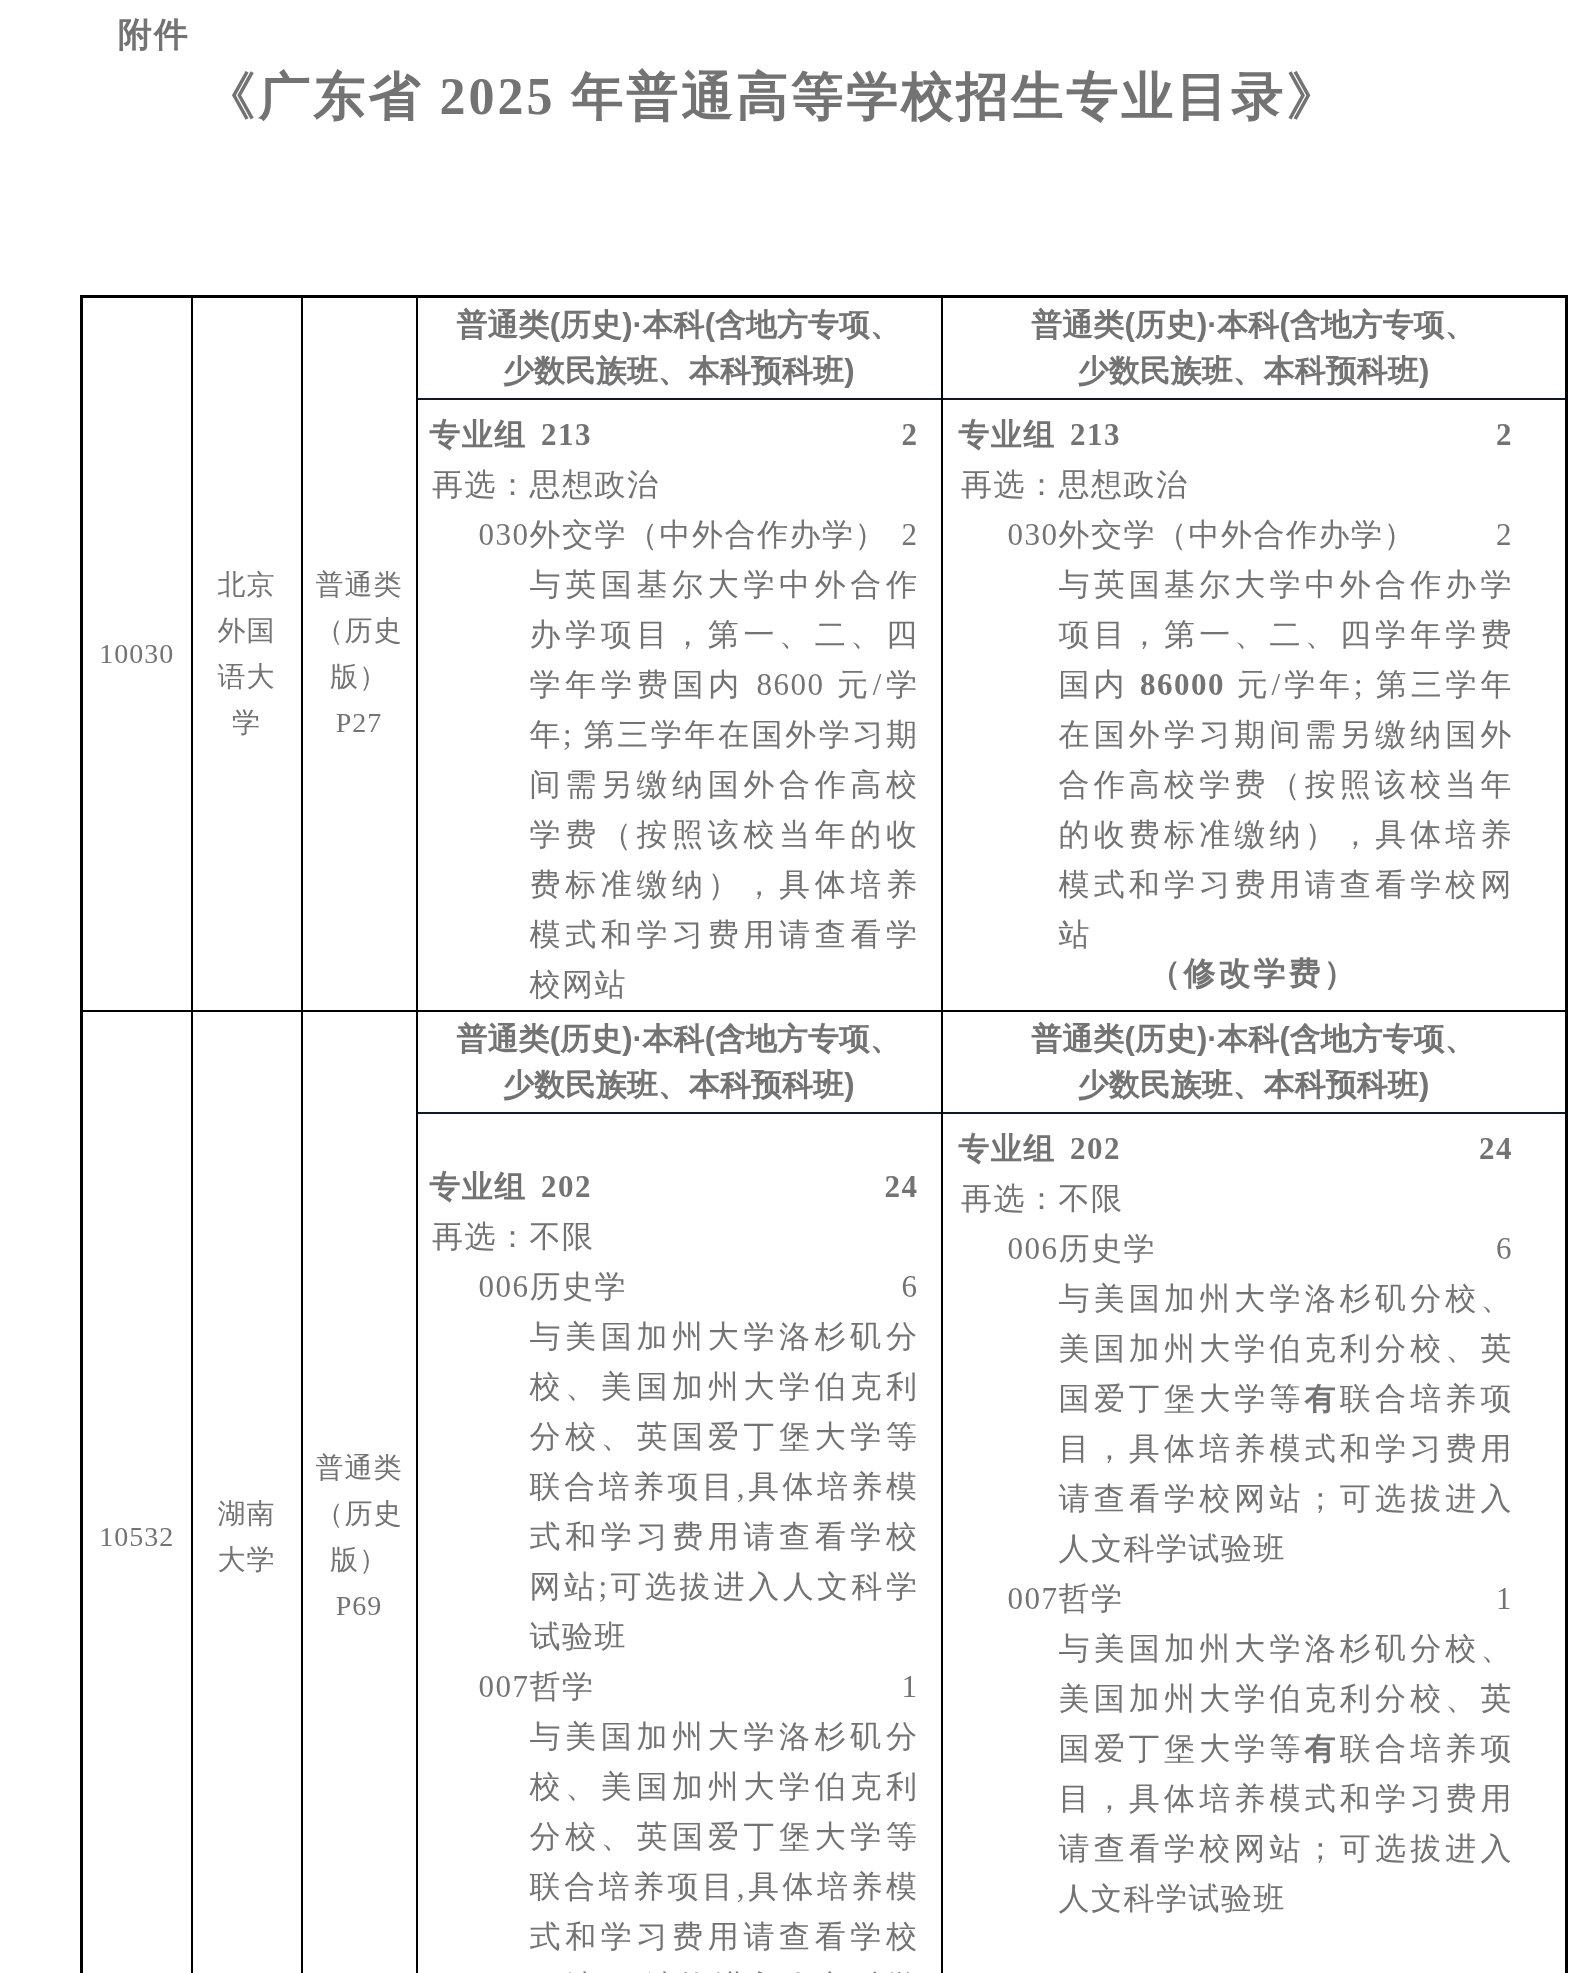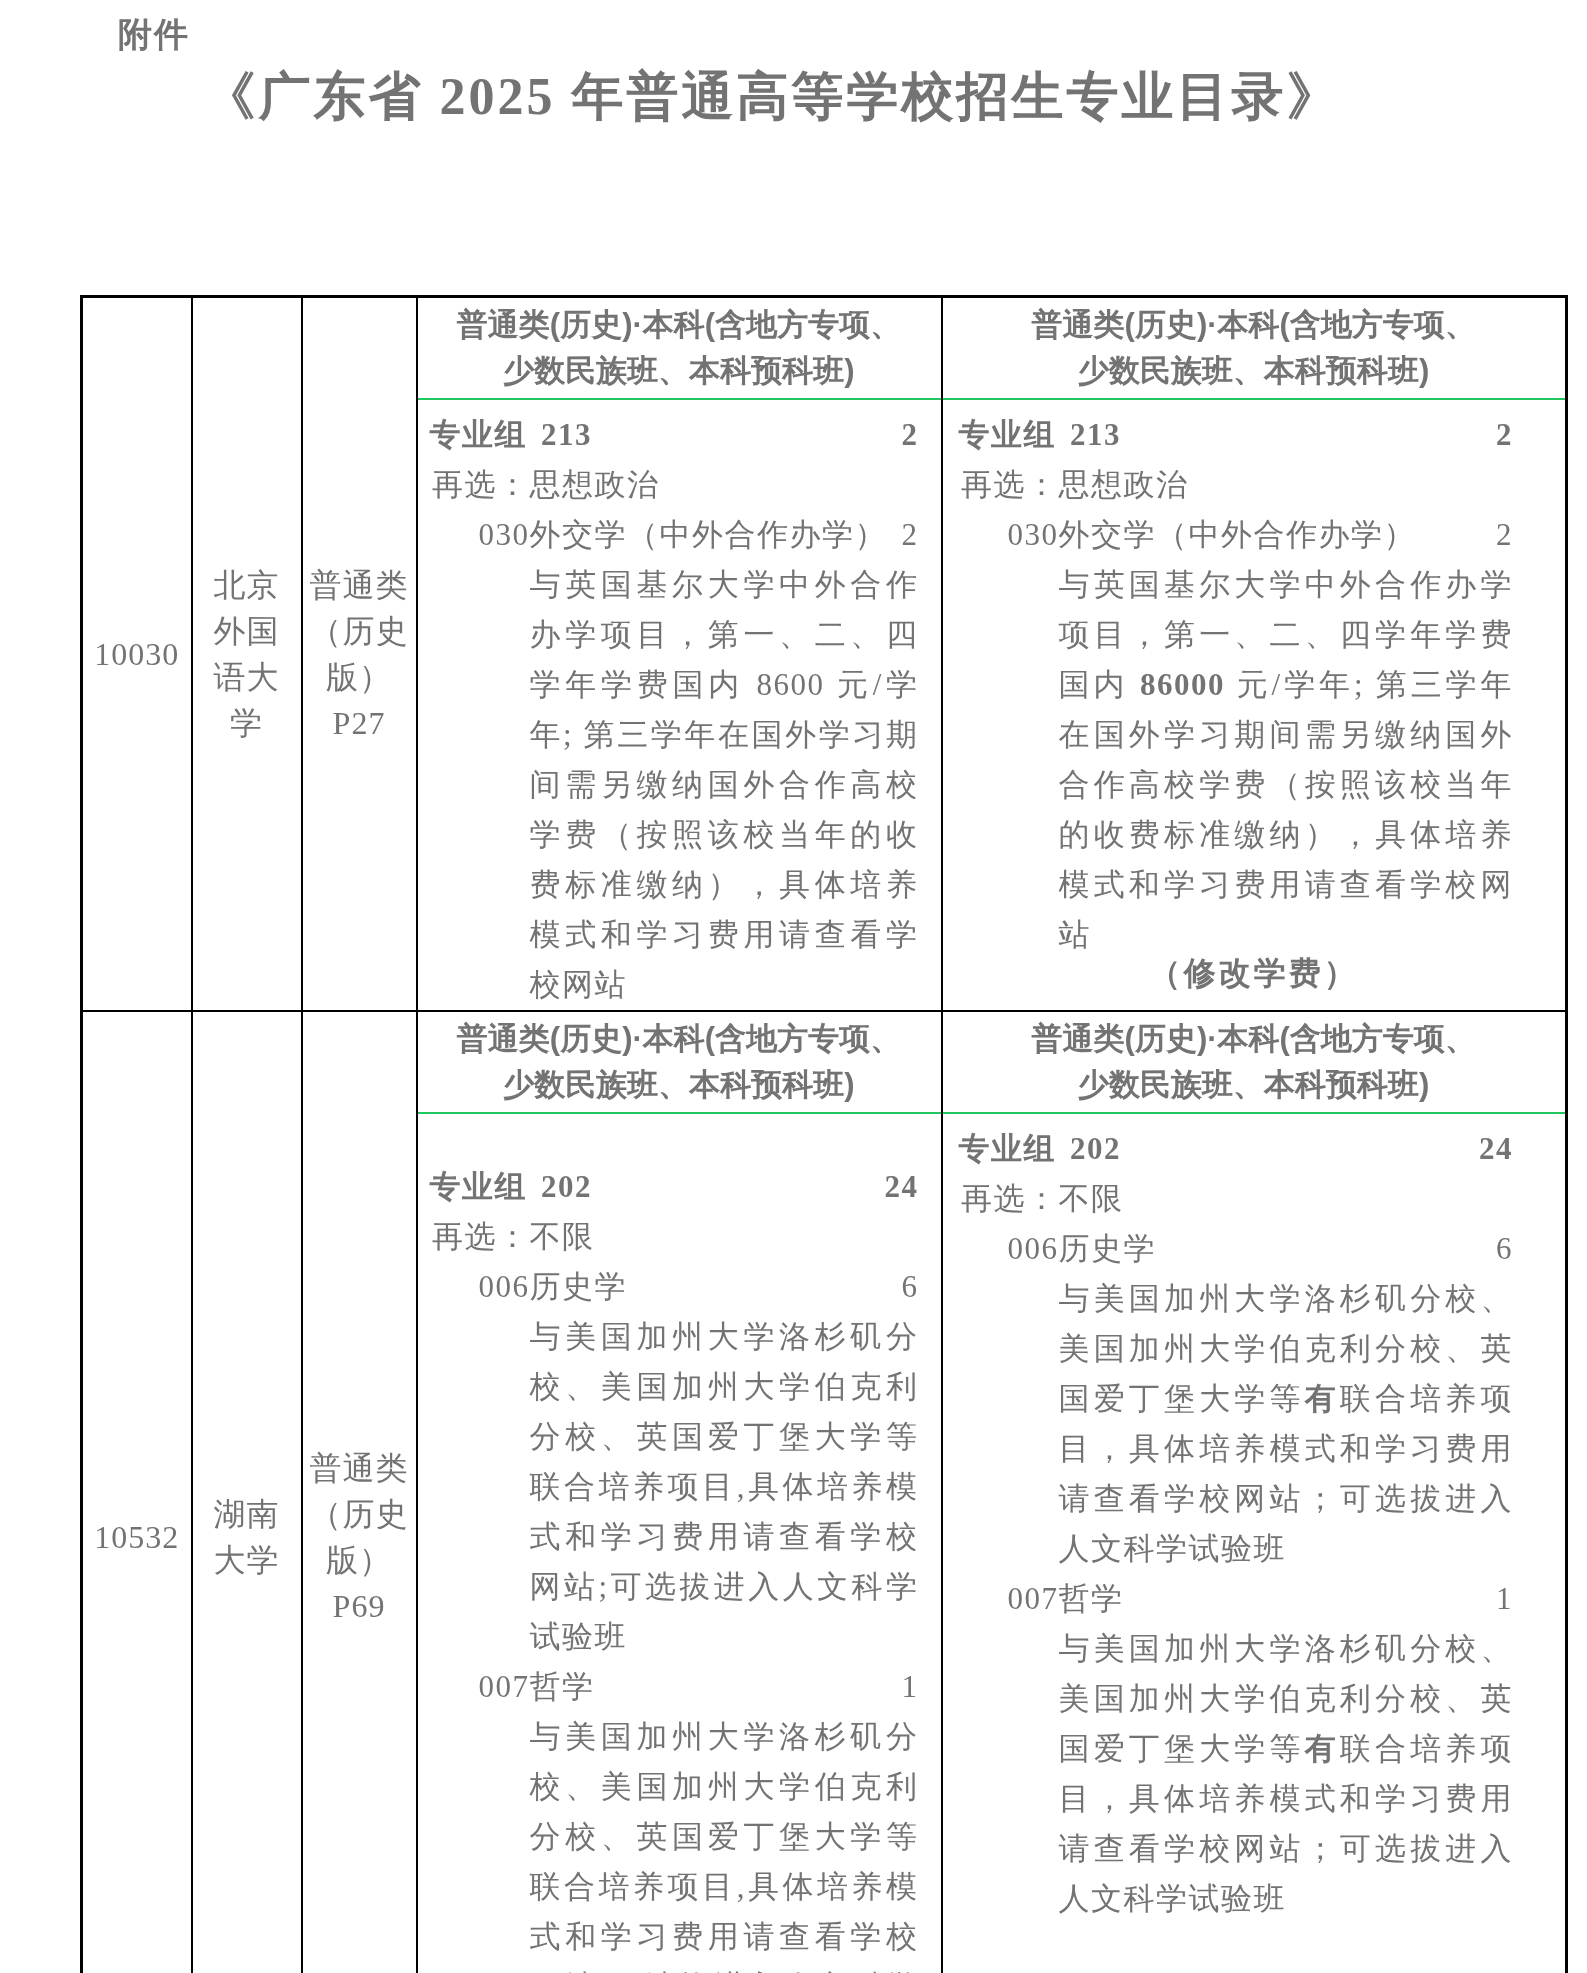--- a/index.html
+++ b/index.html
@@ -39,28 +39,28 @@
   th.hdr{
     font-family:"Liberation Sans","DejaVu Sans",sans-serif;
     font-size:30px;letter-spacing:2px;line-height:40px;
     text-align:center;vertical-align:middle;
   }
   th.hdr .hwrap{margin:0 auto;}
   .w2{width:76px;}
   .w3{width:100px;}
   td.meta{
     text-align:center;vertical-align:middle;
-    font-size:32px;letter-spacing:1px;line-height:46px;
+    font-size:28px;letter-spacing:1px;line-height:46px;
   }
   td.meta .mwrap{margin:0 auto;text-align:center;}
   td.content-cell{
     vertical-align:top;position:relative;
   }
   .cat{
-    border-bottom:2px solid #22c55e;
+    border-bottom:2px solid #0f172a;
     min-height:94px;
     display:flex;align-items:center;justify-content:center;
     font-family:"Liberation Sans","DejaVu Sans",sans-serif;
     font-weight:bold;font-size:31px;line-height:46px;
     text-align:center;
     padding:4px 0;
     box-sizing:border-box;
   }
   .cat span{display:block;max-width:470px;margin:0 auto;}
   .cellbody{

